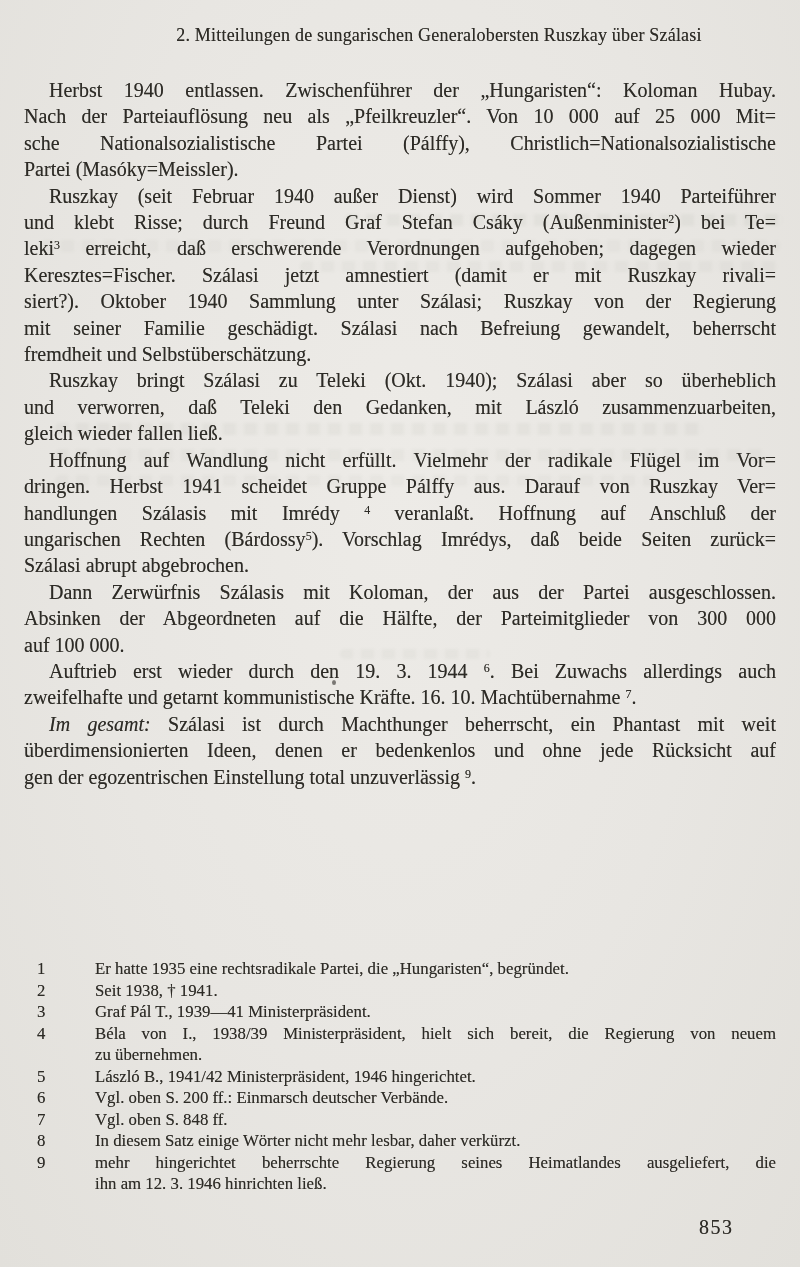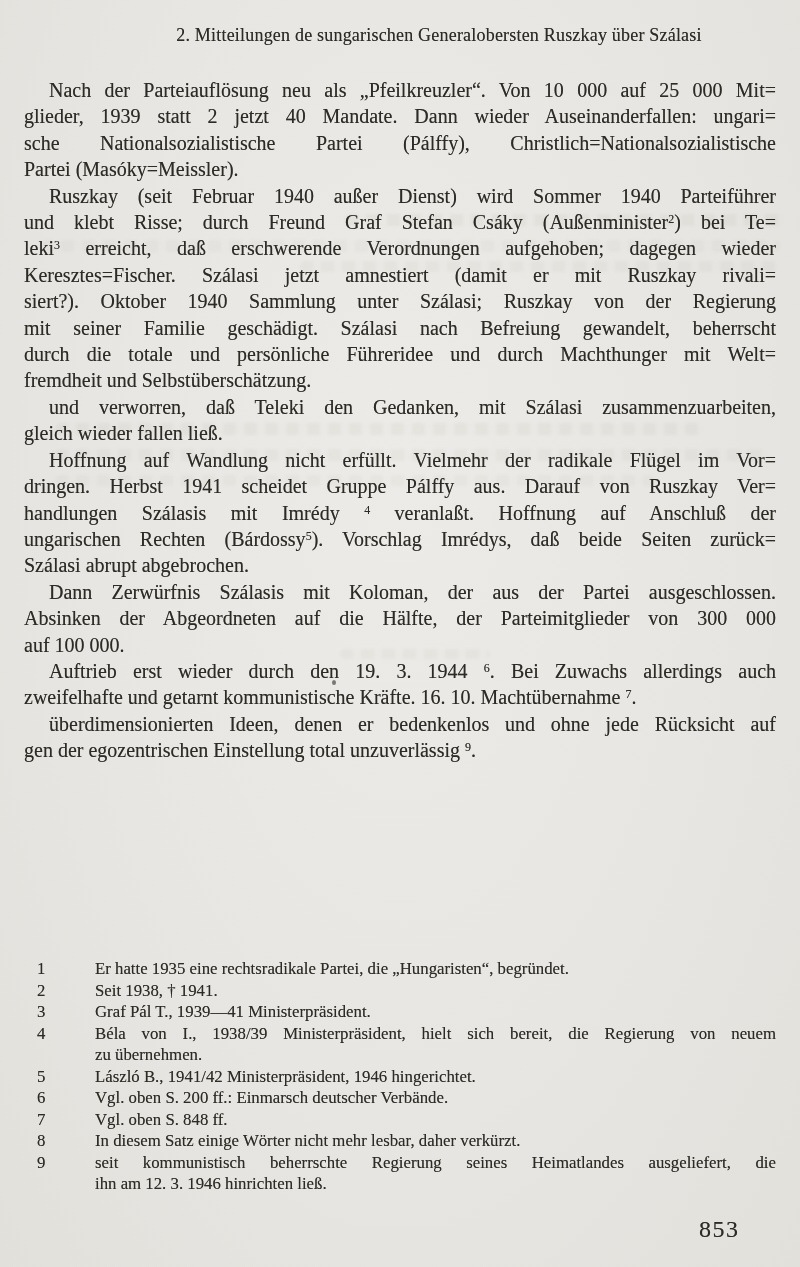--- a/index.html
+++ b/index.html
@@ -51,21 +51,21 @@
     width: 752px;
     font-size: 16.8px;
     line-height: 21.5px;
     text-shadow: 0 0 0.4px rgba(45,43,38,0.5);
   }
   .fn { display: grid; grid-template-columns: 71px 1fr; }
   .fn-num { padding-left: 13px; }
   .page-number {
     position: absolute;
     top: 1216px; left: 699px;
-    font-size: 24px;
+    font-size: 20px;
     letter-spacing: 1.5px;
     text-shadow: 0 0 0.5px rgba(45,43,38,0.5);
   }
   
   .artifact {
     position: absolute;
     filter: blur(1.6px);
     border-radius: 5px;
     background: repeating-linear-gradient(90deg,
       rgba(104,112,94,0.40) 0 13px, rgba(104,112,94,0.04) 13px 21px);
@@ -95,56 +95,57 @@
   <div class="artifact a4"></div>
   <div class="artifact a5"></div>
   <div class="artifact a6"></div>
   <div class="artifact a7"></div>
   <div class="ink-dot"></div>
 
   <div class="running-header">2. Mitteilungen de sungarischen Generalobersten Ruszkay über Szálasi</div>
 
   <div class="body-text">
       <div class="para indent">
+        <div class="line"><span>Herbst 1940 entlassen. Zwischenführer der „Hungaristen“: Koloman Hubay.</span></div>
         <div class="line"><span>Nach der Parteiauflösung neu als „Pfeilkreuzler“. Von 10 000 auf 25 000 Mit=</span></div>
-        <div class="line"><span>glieder, 1939 statt 2 jetzt 40 Mandate. Dann wieder Auseinanderfallen: ungari=</span></div>
         <div class="line"><span>sche Nationalsozialistische Partei (Pálffy), Christlich=Nationalsozialistische</span></div>
         <div class="line last"><span>Partei (Masóky=Meissler).</span></div>
       </div>
       <div class="para indent">
         <div class="line"><span>Ruszkay (seit Februar 1940 außer Dienst) wird Sommer 1940 Parteiführer</span></div>
         <div class="line"><span>und klebt Risse; durch Freund Graf Stefan Csáky (Außenminister</span><sup>2</sup><span>) bei Te=</span></div>
         <div class="line"><span>leki</span><sup>3</sup><span> erreicht, daß erschwerende Verordnungen aufgehoben; dagegen wieder</span></div>
         <div class="line"><span>Keresztes=Fischer. Szálasi jetzt amnestiert (damit er mit Ruszkay rivali=</span></div>
         <div class="line"><span>siert?). Oktober 1940 Sammlung unter Szálasi; Ruszkay von der Regierung</span></div>
         <div class="line"><span>mit seiner Familie geschädigt. Szálasi nach Befreiung gewandelt, beherrscht</span></div>
-        <div class="line"><span>durch die totale und persönliche Führeridee und durch Machthunger mit Welt=</span></div>
         <div class="line last"><span>fremdheit und Selbstüberschätzung.</span></div>
       </div>
       <div class="para indent">
-        <div class="line"><span>und verworren, daß Teleki den Gedanken, mit Szálasi zusammenzuarbeiten,</span></div>
+        <div class="line"><span>Ruszkay bringt Szálasi zu Teleki (Okt. 1940); Szálasi aber so überheblich</span></div>
+        <div class="line"><span>und verworren, daß Teleki den Gedanken, mit László zusammenzuarbeiten,</span></div>
         <div class="line last"><span>gleich wieder fallen ließ.</span></div>
       </div>
       <div class="para indent">
         <div class="line"><span>Hoffnung auf Wandlung nicht erfüllt. Vielmehr der radikale Flügel im Vor=</span></div>
         <div class="line"><span>dringen. Herbst 1941 scheidet Gruppe Pálffy aus. Darauf von Ruszkay Ver=</span></div>
         <div class="line"><span>handlungen Szálasis mit Imrédy </span><sup>4</sup><span> veranlaßt. Hoffnung auf Anschluß der</span></div>
         <div class="line"><span>ungarischen Rechten (Bárdossy</span><sup>5</sup><span>). Vorschlag Imrédys, daß beide Seiten zurück=</span></div>
         <div class="line last"><span>Szálasi abrupt abgebrochen.</span></div>
       </div>
       <div class="para indent">
         <div class="line"><span>Dann Zerwürfnis Szálasis mit Koloman, der aus der Partei ausgeschlossen.</span></div>
         <div class="line"><span>Absinken der Abgeordneten auf die Hälfte, der Parteimitglieder von 300 000</span></div>
         <div class="line last"><span>auf 100 000.</span></div>
       </div>
       <div class="para indent">
         <div class="line"><span>Auftrieb erst wieder durch den 19. 3. 1944 </span><sup>6</sup><span>. Bei Zuwachs allerdings auch</span></div>
         <div class="line last"><span>zweifelhafte und getarnt kommunistische Kräfte. 16. 10. Machtübernahme </span><sup>7</sup><span>.</span></div>
       </div>
       <div class="para indent">
+        <div class="line"><span class="it">Im gesamt:</span><span> Szálasi ist durch Machthunger beherrscht, ein Phantast mit weit</span></div>
         <div class="line"><span>überdimensionierten Ideen, denen er bedenkenlos und ohne jede Rücksicht auf</span></div>
         <div class="line last"><span>gen der egozentrischen Einstellung total unzuverlässig </span><sup>9</sup><span>.</span></div>
       </div>
     </div>
 
   <div class="footnotes">
       <div class="fn">
         <div class="fn-num">1</div>
         <div class="fn-text">
           <div class="line last"><span>Er hatte 1935 eine rechtsradikale Partei, die „Hungaristen“, begründet.</span></div>
@@ -189,20 +190,20 @@
       </div>
       <div class="fn">
         <div class="fn-num">8</div>
         <div class="fn-text">
           <div class="line last"><span>In diesem Satz einige Wörter nicht mehr lesbar, daher verkürzt.</span></div>
         </div>
       </div>
       <div class="fn">
         <div class="fn-num">9</div>
         <div class="fn-text">
-          <div class="line"><span>seit kommunistisch beherrschte Regierung seines Heimatlandes ausgeliefert, die</span></div>
+          <div class="line"><span>mehr hingerichtet beherrschte Regierung seines Heimatlandes ausgeliefert, die</span></div>
           <div class="line last"><span>ihn am 12. 3. 1946 hinrichten ließ.</span></div>
         </div>
       </div>
     </div>
 
   <div class="page-number">853</div>
 </div>
 
 </body></html>

